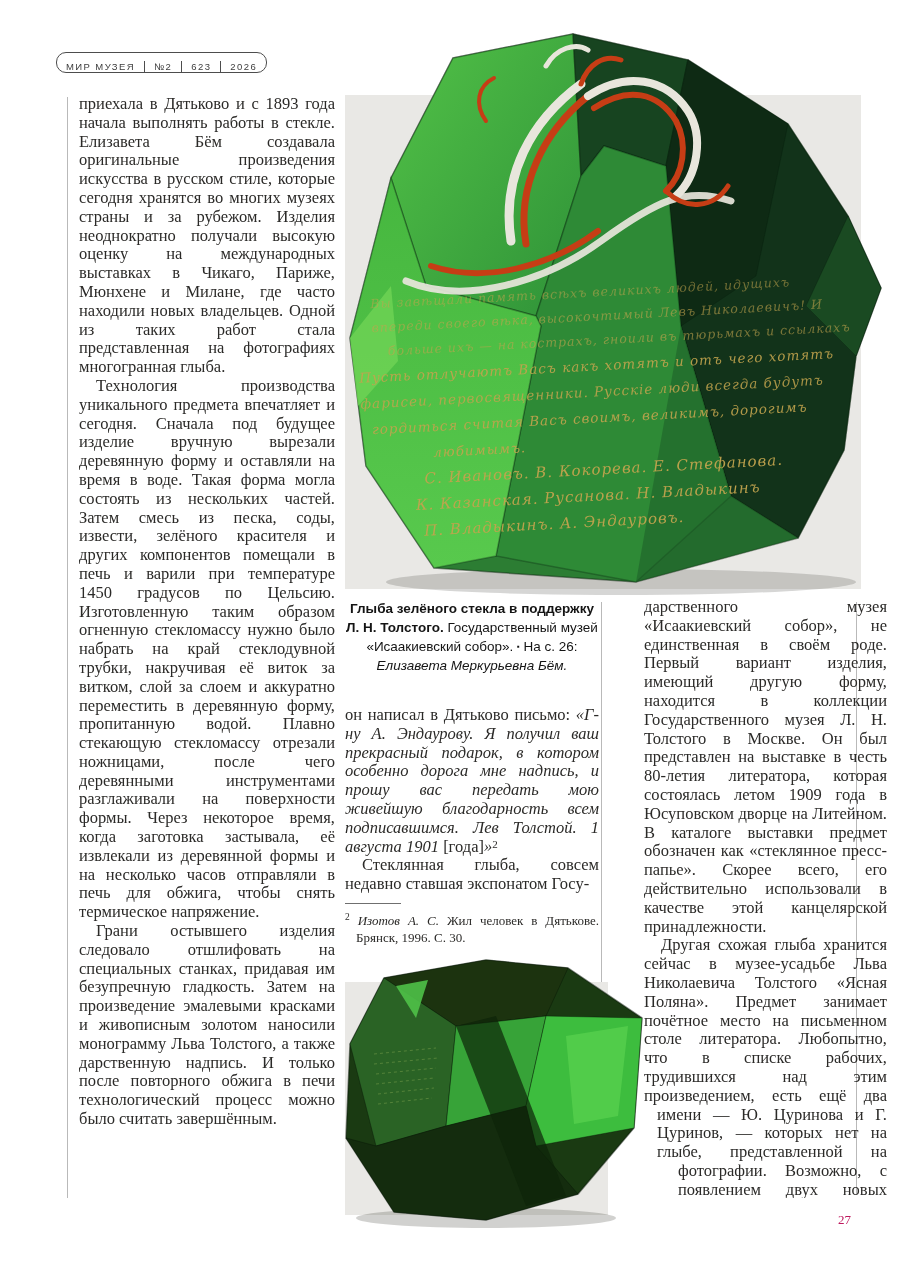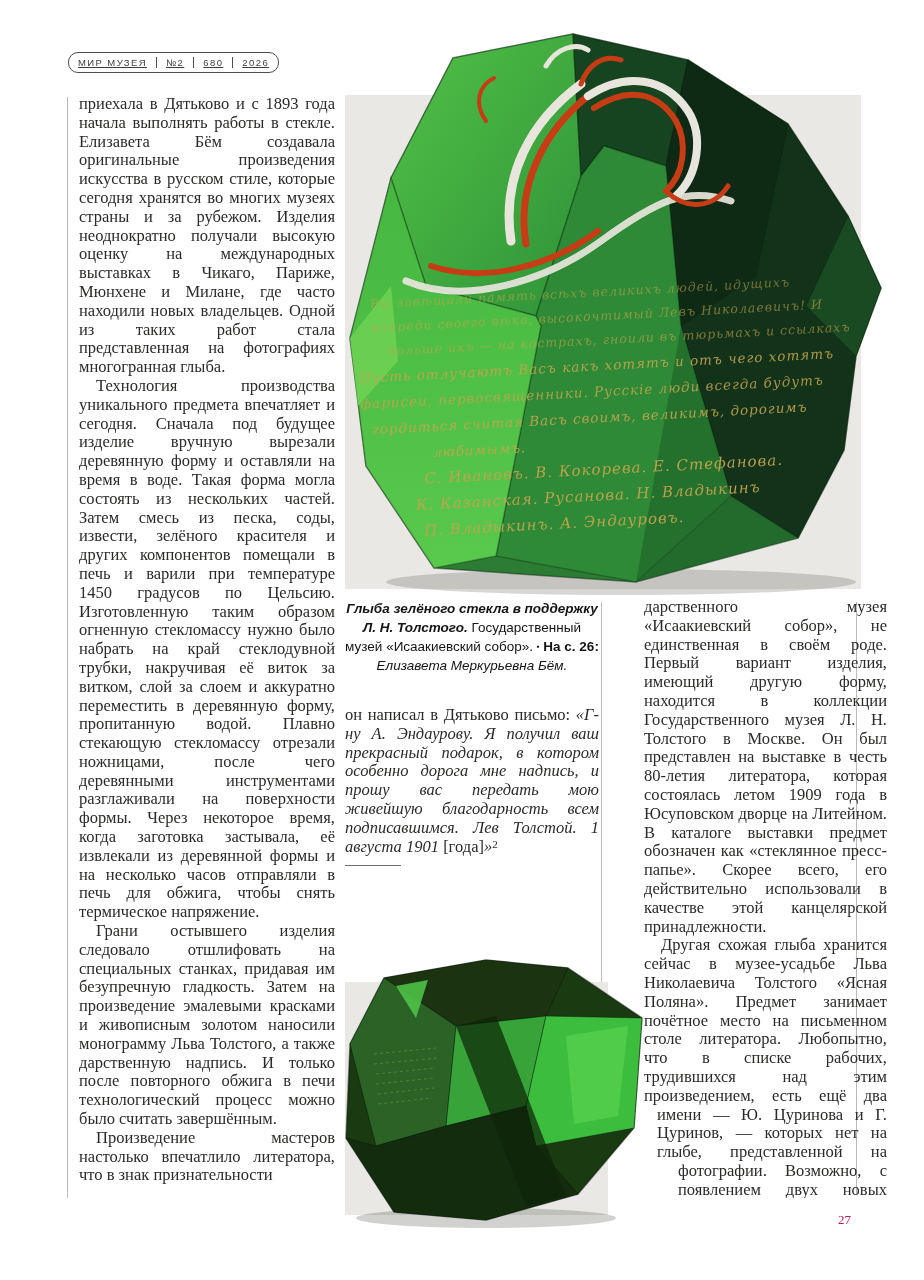--- a/index.html
+++ b/index.html
@@ -1,22 +1,22 @@
 <!DOCTYPE html>
 <html lang="ru"><head>
 <meta charset="utf-8">
 <style>
   html,body{margin:0;padding:0;background:#fff;}
   .page{position:relative;width:924px;height:1280px;background:#ffffff;overflow:hidden;
         font-family:"Liberation Serif", serif;color:#2b2a28;}
 
   
-  .header-pill{position:absolute;left:68px;top:52px;height:19px;display:inline-flex;align-items:center;
+  .header-pill{position:absolute;left:56px;top:52px;height:19px;display:inline-flex;align-items:flex-end;
                border:1.2px solid #4d4d4d;border-radius:10px;overflow:hidden;
-               font-family:"Liberation Sans", sans-serif;font-size:9.5px;letter-spacing:1.4px;color:#3d3d3d;text-decoration:underline;}
+               font-family:"Liberation Sans", sans-serif;font-size:9.5px;letter-spacing:1.4px;color:#3d3d3d;}
   .header-pill .cell{display:flex;align-items:center;padding:0 9px;white-space:nowrap;}
   .header-pill .cell + .cell{border-left:1.2px solid #4d4d4d;}
 
   
   .vrule{position:absolute;width:1px;background:#b9b9b9;}
   .rule-left{left:67px;top:97px;height:1101px;}
   .rule-mid{left:601px;top:602px;height:592px;}
   .rule-right{left:856px;top:602px;height:592px;}
 
   
@@ -31,24 +31,24 @@
 
   
   .shim{float:left;}
   .s1{width:0;height:170px;}
   .s2{clear:left;width:13px;height:57px;}
   .s3{clear:left;width:34px;height:57px;}
 
   
   .caption{position:absolute;left:345px;top:599px;width:254px;text-align:center;
            font-family:"Liberation Sans", sans-serif;font-size:13.5px;line-height:19px;color:#141414;}
-  .cap-title{font-weight:bold;font-style:italic;}
+  .cap-title{font-weight:bold;}
   .cap-museum{font-weight:normal;}
   .cap-bullet{font-size:8px;vertical-align:2px;}
-  .cap-ref{font-weight:bold;}
+  .cap-ref{font-weight:normal;}
   .cap-name{font-weight:normal;font-style:italic;}
 
   
   .fn-rule{width:56px;height:1px;background:#6f6f6f;margin:9px 0 5px 0;}
   .footnote{font-size:13px;line-height:16.5px;text-align:justify;padding-left:11px;text-indent:-11px;margin:0;}
   .footnote sup{font-size:9.5px;}
   .fn-author{font-style:italic;}
 
   
   .photo-bg{position:absolute;background:#e9e8e5;}
@@ -63,21 +63,21 @@
   .insc{font-family:"DejaVu Serif", serif;font-style:italic;letter-spacing:1px;}
 </style>
 </head>
 <body>
 
 <div class="page">
 
   <div class="header-pill">
     <span class="cell">МИР МУЗЕЯ</span>
     <span class="cell">№2</span>
-    <span class="cell">680</span>
+    <span class="cell">623</span>
     <span class="cell">2026</span>
   </div>
 
   <div class="vrule rule-left"></div>
   <div class="vrule rule-mid"></div>
   <div class="vrule rule-right"></div>
 
   <div class="photo-bg top"></div>
   <svg class="glass-svg top" viewBox="0 0 552 572" xmlns="http://www.w3.org/2000/svg">
     <defs>
@@ -158,26 +158,27 @@
   </svg>
 
   <div class="caption">
     <span class="cap-title">Глыба зелёного стекла в поддержку Л. Н. Толстого. </span><span class="cap-museum">Государственный музей «Исаакиевский собор». </span><span class="cap-bullet">▪</span><span class="cap-ref"> На с. 26: </span><span class="cap-name">Елизавета Меркурьевна Бём.</span>
   </div>
 
   <div class="col-left bodytext">
     <p>приехала в Дятьково и с 1893 года начала выполнять работы в стекле. Елизавета Бём создавала оригинальные произведения искусства в русском стиле, которые сегодня хранятся во многих музеях страны и за рубежом. Изделия неоднократно получали высокую оценку на международных выставках в Чикаго, Париже, Мюнхене и Милане, где часто находили новых владельцев. Одной из таких работ стала представленная на фотографиях многогранная глыба.</p>
     <p class="ind">Технология производства уникального предмета впечатляет и сегодня. Сначала под будущее изделие вручную вырезали деревянную форму и оставляли на время в воде. Такая форма могла состоять из нескольких частей. Затем смесь из песка, соды, извести, зелёного красителя и других компонентов помещали в печь и варили при температуре 1450 градусов по Цельсию. Изготовленную таким образом огненную стекломассу нужно было набрать на край стеклодувной трубки, накручивая её виток за витком, слой за слоем и аккуратно переместить в деревянную форму, пропитанную водой. Плавно стекающую стекломассу отрезали ножницами, после чего деревянными инструментами разглаживали на поверхности формы. Через некоторое время, когда заготовка застывала, её извлекали из деревянной формы и на несколько часов отправляли в печь для обжига, чтобы снять термическое напряжение.</p>
     <p class="ind">Грани остывшего изделия следовало отшлифовать на специальных станках, придавая им безупречную гладкость. Затем на произведение эмалевыми красками и живописным золотом наносили монограмму Льва Толстого, а также дарственную надпись. И только после повторного обжига в печи технологический процесс можно было считать завершённым.</p>
-    <p class="ind">Произведение мастеров настолько впечатлило литератора, что в знак признательности</p>
   </div>
 
   <div class="col-center-text bodytext">
     <p><span>он написал в Дятьково письмо: </span><span class="quote-i">«Г-ну А. Эндаурову. Я получил ваш прекрасный подарок, в котором особенно дорога мне надпись, и прошу вас передать мою живейшую благодарность всем подписавшимся. Лев Толстой. 1 августа 1901 </span><span>[года]</span><span class="quote-i">»</span><sup class="fn-ref">2</sup></p>
+    <p class="ind">Стеклянная глыба, совсем недавно ставшая экспонатом Госу-</p>
     <div class="fn-rule"></div>
+    <p class="footnote"><sup>2</sup><span class="fn-author"> Изотов А. С. </span><span>Жил человек в Дятькове. Брянск, 1996. С. 30.</span></p>
   </div>
 
   <div class="col-right bodytext">
     <p>дарственного музея «Исаакиевский собор», не единственная в своём роде. Первый вариант изделия, имеющий другую форму, находится в коллекции Государственного музея Л. Н. Толстого в Москве. Он был представлен на выставке в честь 80-летия литератора, которая состоялась летом 1909 года в Юсуповском дворце на Литейном. В каталоге выставки предмет обозначен как «стеклянное пресс-папье». Скорее всего, его действительно использовали в качестве этой канцелярской принадлежности.</p>
     <p class="ind"><span class="shim s1"></span><span class="shim s2"></span><span class="shim s3"></span><span>Другая схожая глыба хранится сейчас в музее-усадьбе Льва Николаевича Толстого «Ясная Поляна». Предмет занимает почётное место на письменном столе литератора. Любопытно, что в списке рабочих, трудившихся над этим произведением, есть ещё два имени — Ю. Цуринова и Г. Цуринов, — которых нет на глыбе, представленной на фотографии. Возможно, с появлением двух новых мастеров и связано то, что именно это пресс-папье, как наиболее удачное, вручили писателю.</span></p>
   </div>
 
   <div class="page-number">27</div>
 
 </div>

